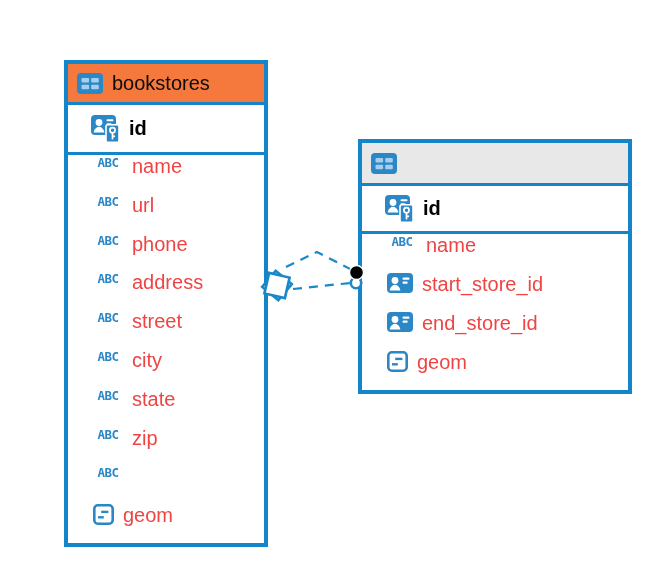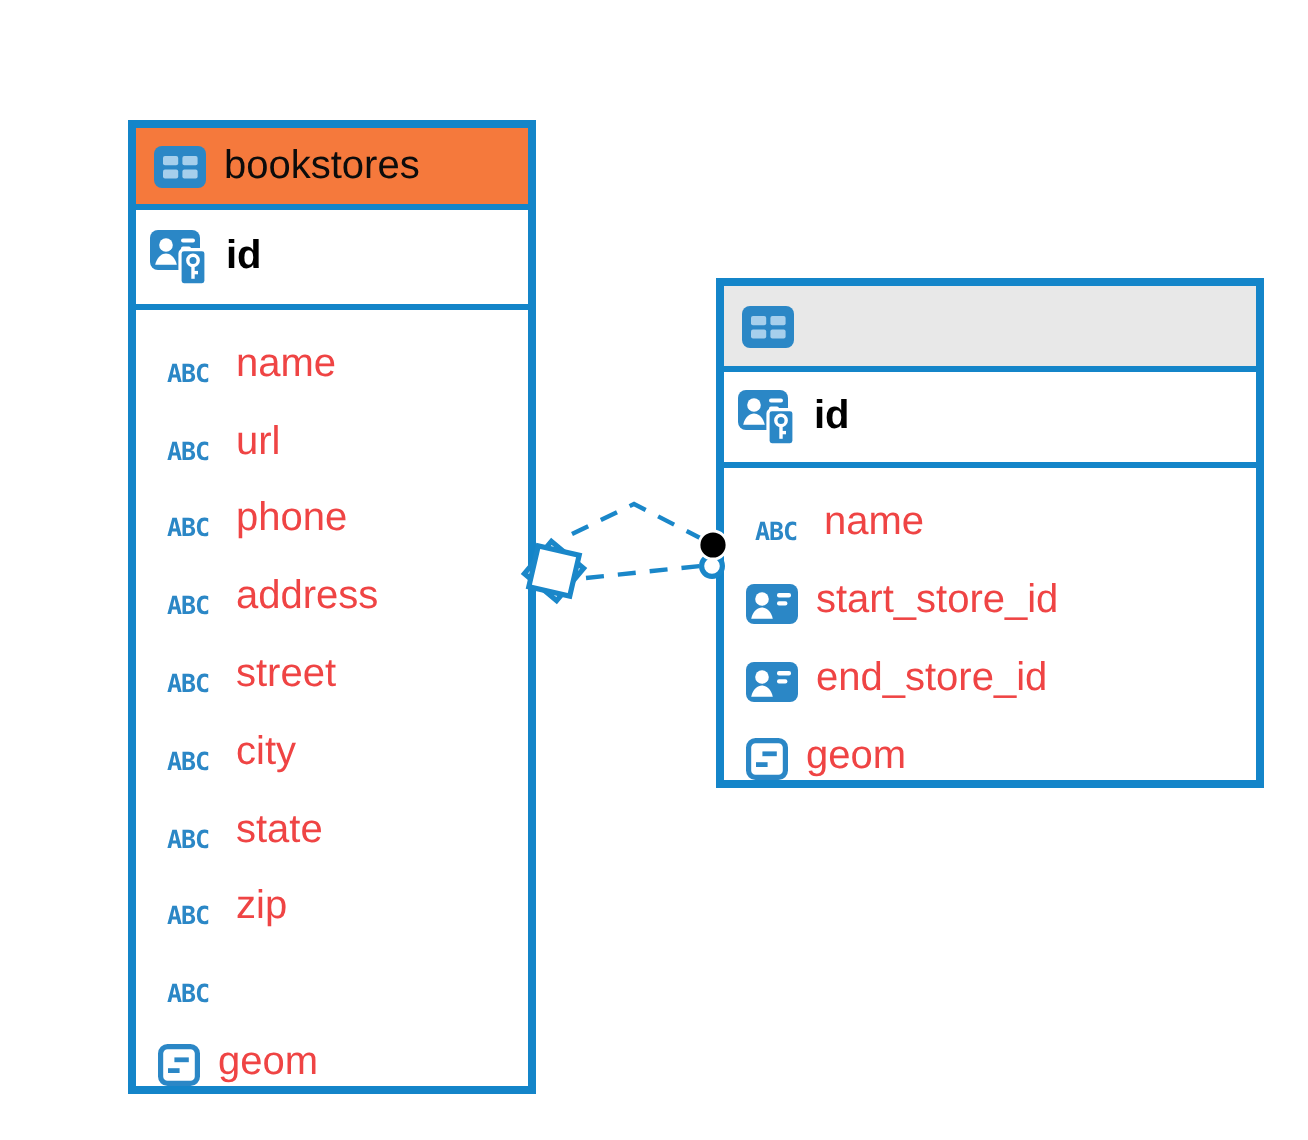--- a/index.html
+++ b/index.html
@@ -14,27 +14,27 @@
   .t-bookstores{left:64px;top:60px;width:204px;}
   .t-routes{left:358px;top:139px;width:274px;}
   .thead{
     display:flex;align-items:center;gap:9px;padding-left:9px;
     border-bottom:3px solid #1485c9;box-sizing:border-box;
   }
   .t-bookstores .thead{height:41px;background:#f5793c;}
   .t-routes .thead{height:43px;background:#e8e8e8;}
   .ttitle{font-size:20px;color:#0c0c0c;white-space:nowrap;}
   .pkrow{
-    display:flex;align-items:center;gap:9px;padding-left:7px;
+    display:flex;align-items:center;gap:9px;padding-left:23px;
     border-bottom:3px solid #1485c9;box-sizing:border-box;
   }
   .t-bookstores .pkrow{height:50px;}
   .t-routes .pkrow{height:48px;}
   .pkname{font-size:20px;font-weight:700;color:#000;}
-  .colrow{display:flex;align-items:flex-end;gap:9px;padding-left:11px;box-sizing:border-box;}
+  .colrow{display:flex;align-items:flex-start;gap:9px;padding-left:25px;box-sizing:border-box;}
   .t-bookstores .colrow{height:38.8px;}
   .t-routes .colrow{height:39px;}
   .colname{font-size:20px;color:#ef4444;white-space:nowrap;}
   .icon{display:inline-flex;align-items:center;justify-content:center;flex:0 0 auto;}
   .abc{
     font-family:"DejaVu Sans Mono",monospace;font-weight:700;font-size:12.5px;
     color:#2b87c6;letter-spacing:-0.5px;width:30px;
   }
   .links{position:absolute;left:0;top:0;}
   .dash{fill:none;stroke:#1a87c9;stroke-width:2.2;stroke-dasharray:9 7;}

